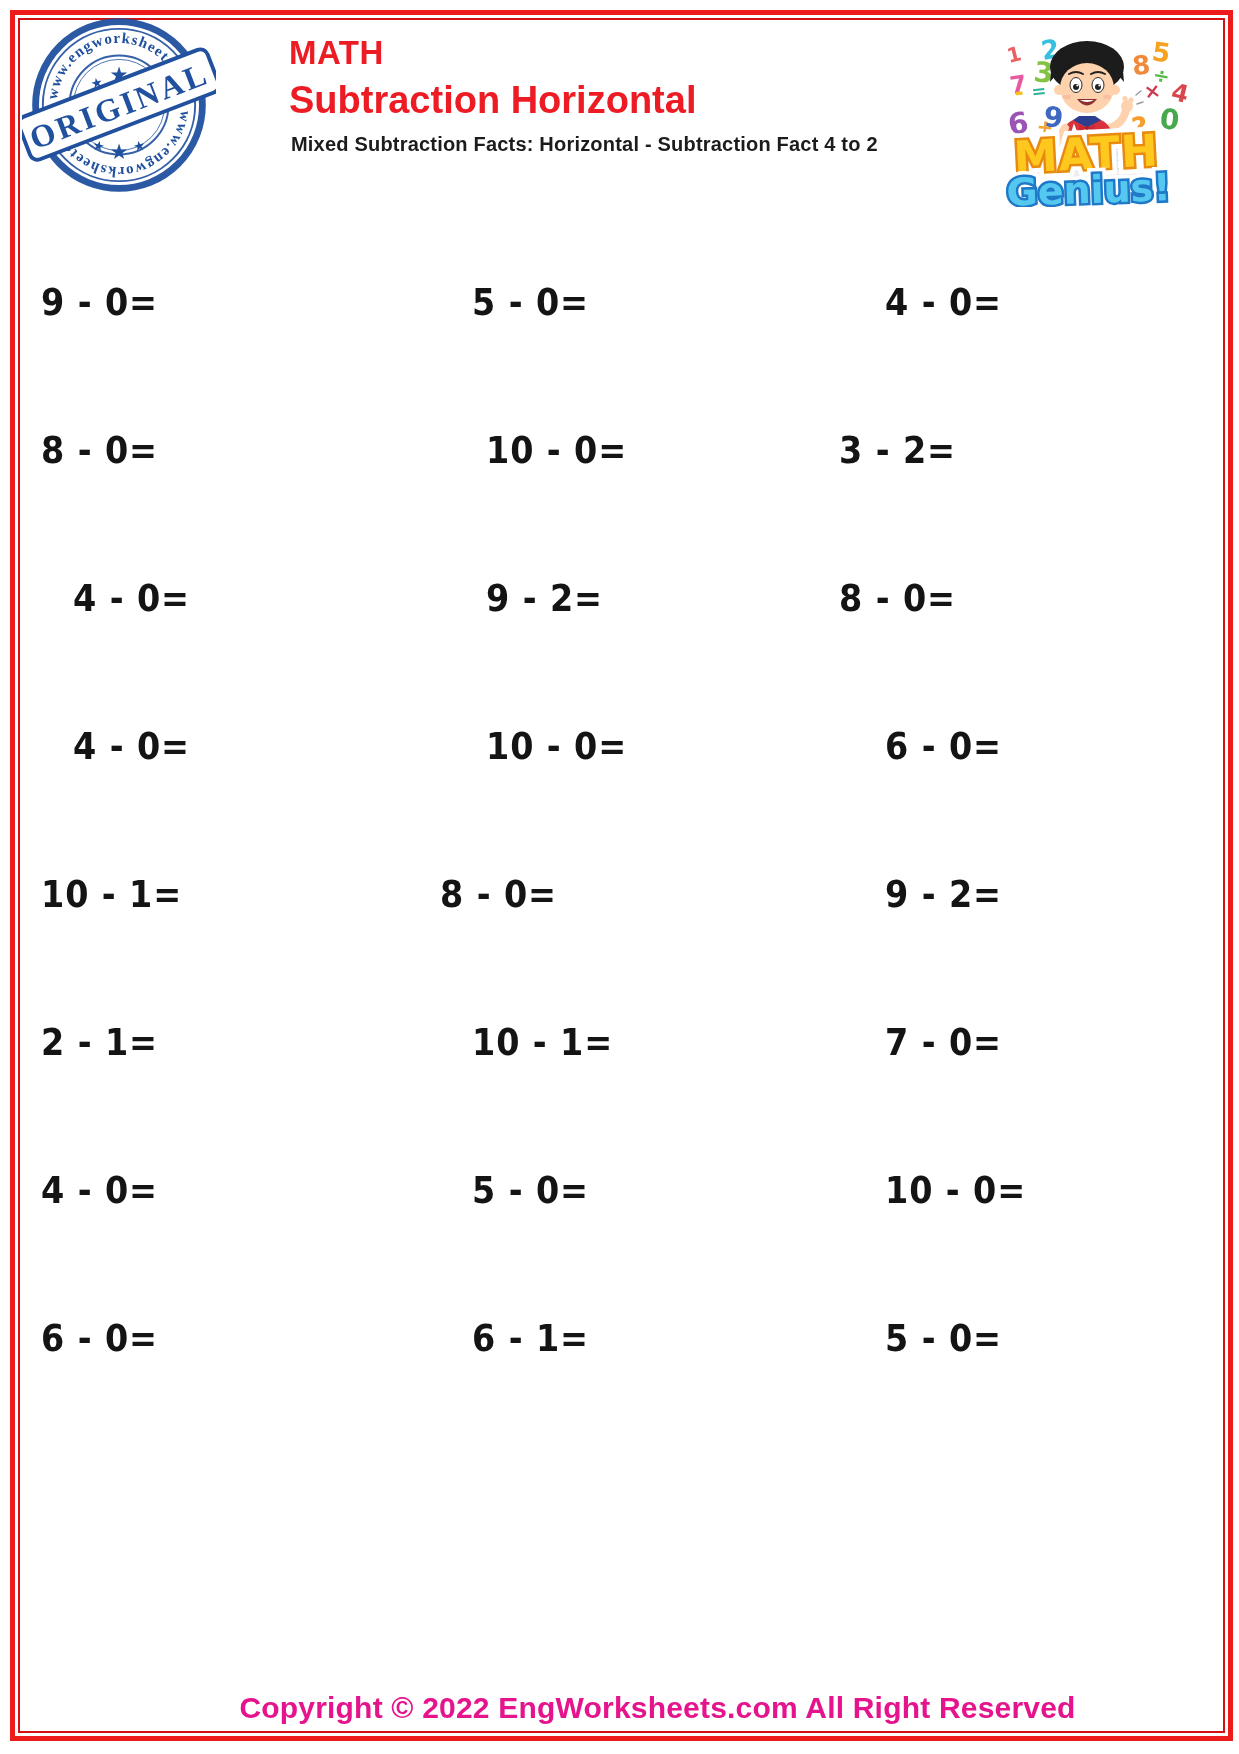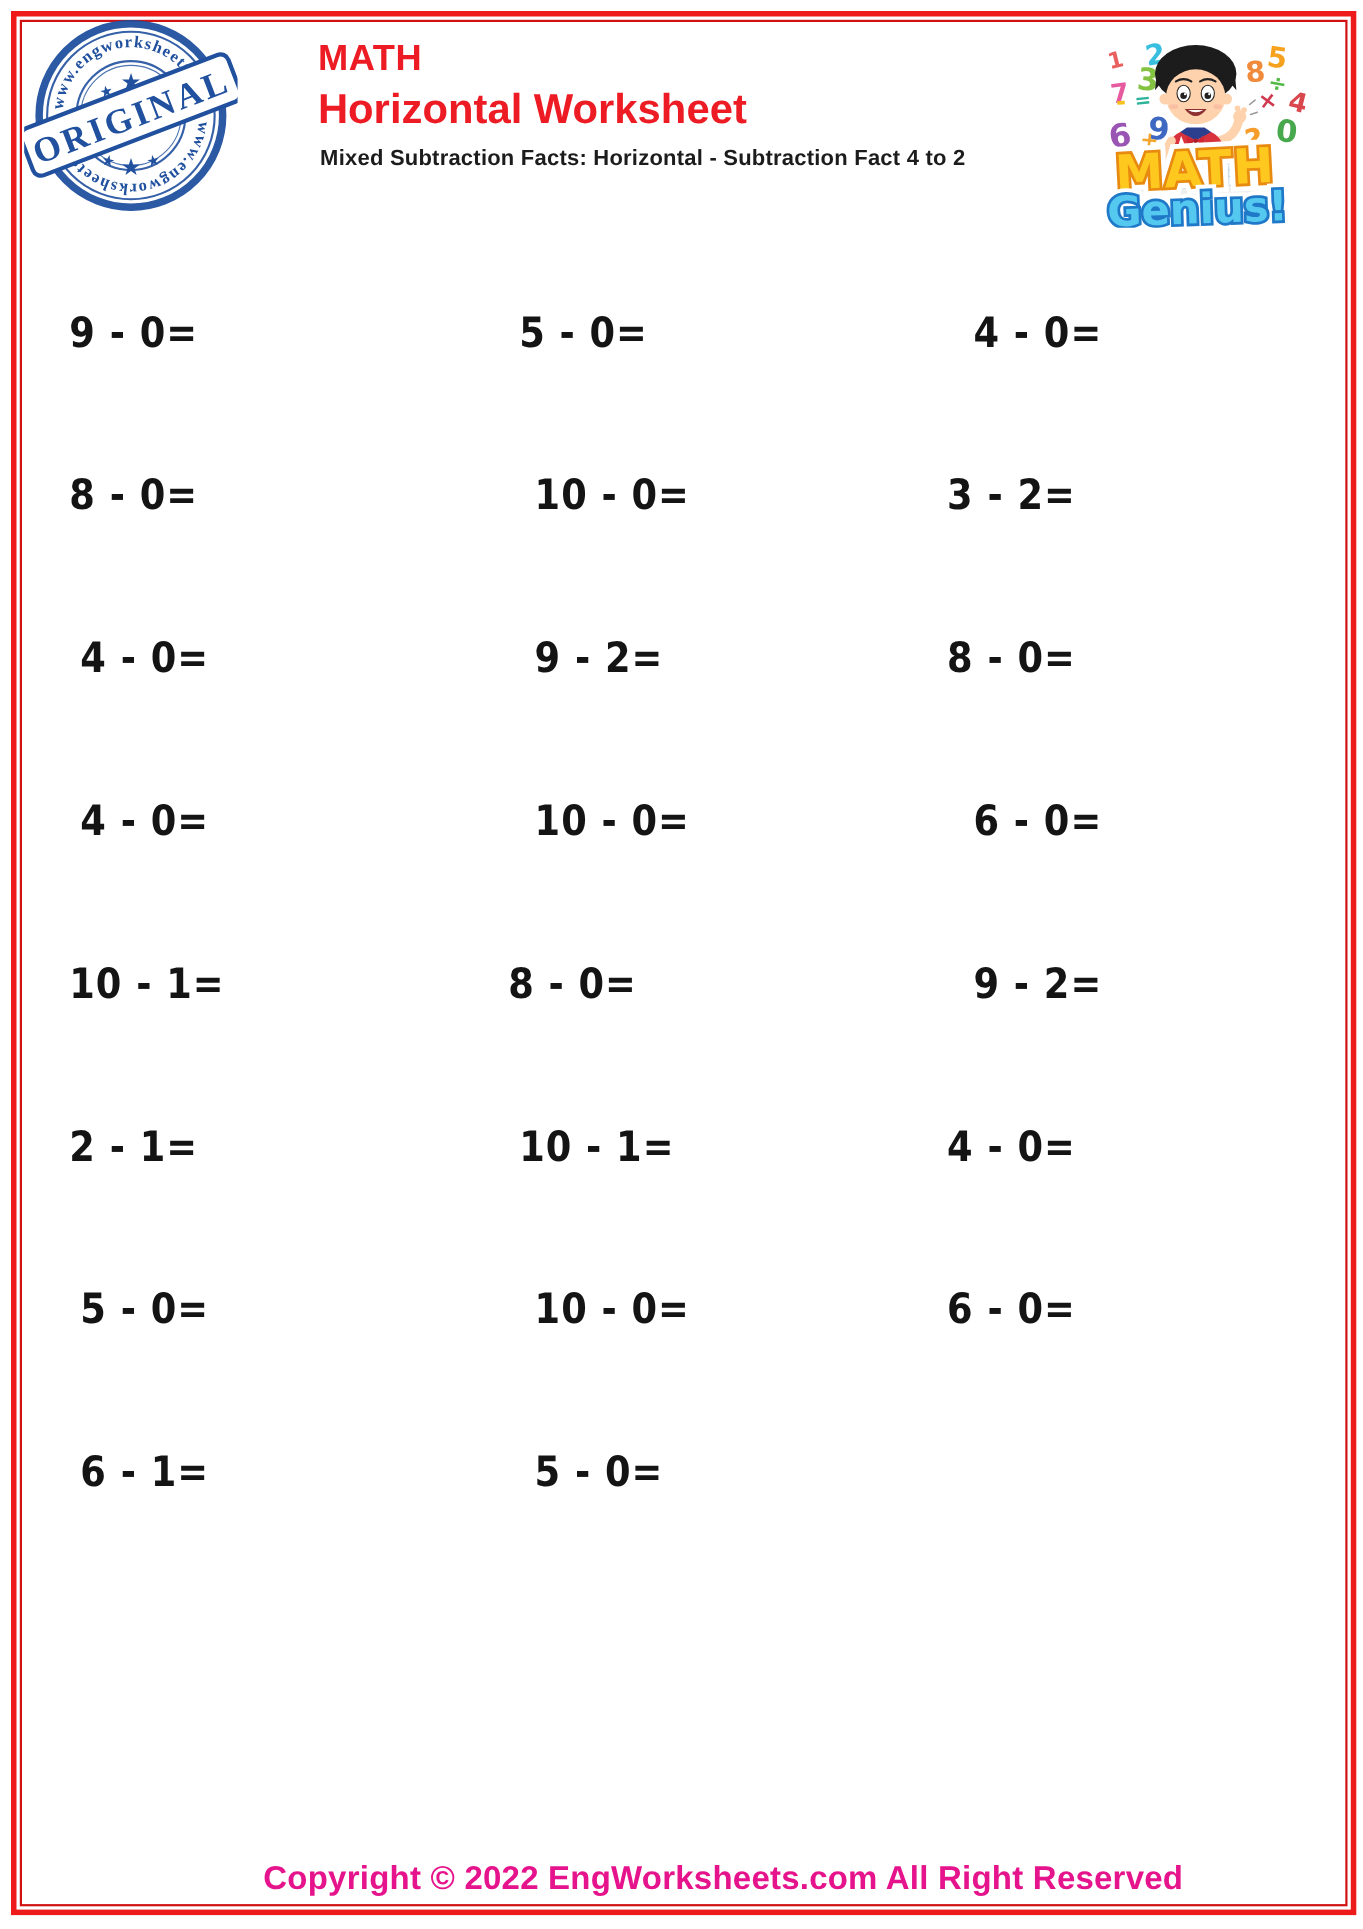--- a/index.html
+++ b/index.html
@@ -18,21 +18,21 @@
   .math-label{position:absolute;left:289px;top:34px;font-size:33px;font-weight:bold;
        color:var(--title_red);letter-spacing:.5px;}
   .ws-title{position:absolute;left:289px;top:79px;font-size:38px;font-weight:bold;
        color:var(--title_red);}
   .ws-subtitle{position:absolute;left:291px;top:133px;font-size:20px;font-weight:bold;
        color:#1c1c1c;letter-spacing:.2px;}
   .problems{position:absolute;left:21px;top:228px;width:1197px;
        display:grid;grid-template-columns:1fr 1fr 1fr;grid-auto-rows:148px;
        align-items:center;font-family:"DejaVu Sans",sans-serif;font-weight:bold;
        font-size:38px;color:var(--problem_black);}
-  .problems .c0{padding-left:42px;text-decoration:underline;}
+  .problems .c0{padding-left:20px;text-decoration:underline;}
   .problems .c1{padding-left:52px;}
   .problems .c2{padding-left:66px;}
   .eq{display:inline-block;transform:scaleX(.88);transform-origin:0 50%;
        letter-spacing:1px;white-space:pre;}
   .footer{position:absolute;left:0;right:0;top:1691px;text-align:center;
        font-size:30px;font-weight:bold;color:var(--footer_pink);
        transform:translateX(38px);letter-spacing:.2px;}
   svg text{user-select:none;}
 </style>
 </head>
@@ -67,21 +67,21 @@
       <text x="78" y="147" font-size="14" transform="rotate(12 78 147)">★</text>
       <text x="122" y="147" font-size="14" transform="rotate(-12 122 147)">★</text>
     </g>
     <g transform="rotate(-21 100 100)">
       <rect x="-4" y="76" width="208" height="47" rx="8" fill="#ffffff" stroke="#20509e" stroke-width="4"></rect>
       <text x="100" y="112" text-anchor="middle" font-family="Liberation Serif, serif" font-weight="bold" font-size="33" letter-spacing="3" fill="#20509e">ORIGINAL</text>
     </g>
   </svg>
 
   <div class="math-label">MATH</div>
-  <div class="ws-title">Horizontal Worksheet</div>
+  <div class="ws-title">Subtraction Horizontal</div>
   <div class="ws-subtitle">Mixed Subtraction Facts: Horizontal - Subtraction Fact 4 to 2</div>
 
   <svg class="logo" viewBox="0 0 210 185">
     <g font-family="DejaVu Sans, sans-serif" font-weight="bold">
       <text x="24" y="41" font-size="20" transform="rotate(-14 24 41)" fill="#e8605f">1</text>
       <text x="58" y="38" font-size="26" transform="rotate(-10 58 38)" fill="#38bede">2</text>
       <text x="48" y="59" font-size="28" transform="rotate(6 48 59)" fill="#84c341">3</text>
       <text x="26" y="72" font-size="24" transform="rotate(-8 26 72)" fill="#e75a9f">7</text>
       <text x="47" y="76" font-size="18" transform="rotate(-6 47 76)" fill="#2eb39b">=</text>
       <text x="30" y="78" font-size="22" transform="rotate(-4 30 78)" fill="#f6c21c">-</text>
@@ -160,20 +160,21 @@
     <div class="cell c2"><span class="eq">9 - 2=</span></div>
     <div class="cell c0"><span class="eq">8 - 0=</span></div>
     <div class="cell c1"><span class="eq">4 - 0=</span></div>
     <div class="cell c2"><span class="eq">10 - 0=</span></div>
     <div class="cell c2"><span class="eq">6 - 0=</span></div>
     <div class="cell c0"><span class="eq">10 - 1=</span></div>
     <div class="cell c0"><span class="eq">8 - 0=</span></div>
     <div class="cell c2"><span class="eq">9 - 2=</span></div>
     <div class="cell c0"><span class="eq">2 - 1=</span></div>
     <div class="cell c1"><span class="eq">10 - 1=</span></div>
+    <div class="cell c2"><span class="eq">7 - 0=</span></div>
     <div class="cell c0"><span class="eq">4 - 0=</span></div>
     <div class="cell c1"><span class="eq">5 - 0=</span></div>
     <div class="cell c2"><span class="eq">10 - 0=</span></div>
     <div class="cell c0"><span class="eq">6 - 0=</span></div>
     <div class="cell c1"><span class="eq">6 - 1=</span></div>
     <div class="cell c2"><span class="eq">5 - 0=</span></div>
   </main>
 
   <div class="footer">Copyright © 2022 EngWorksheets.com All Right Reserved</div>
 

